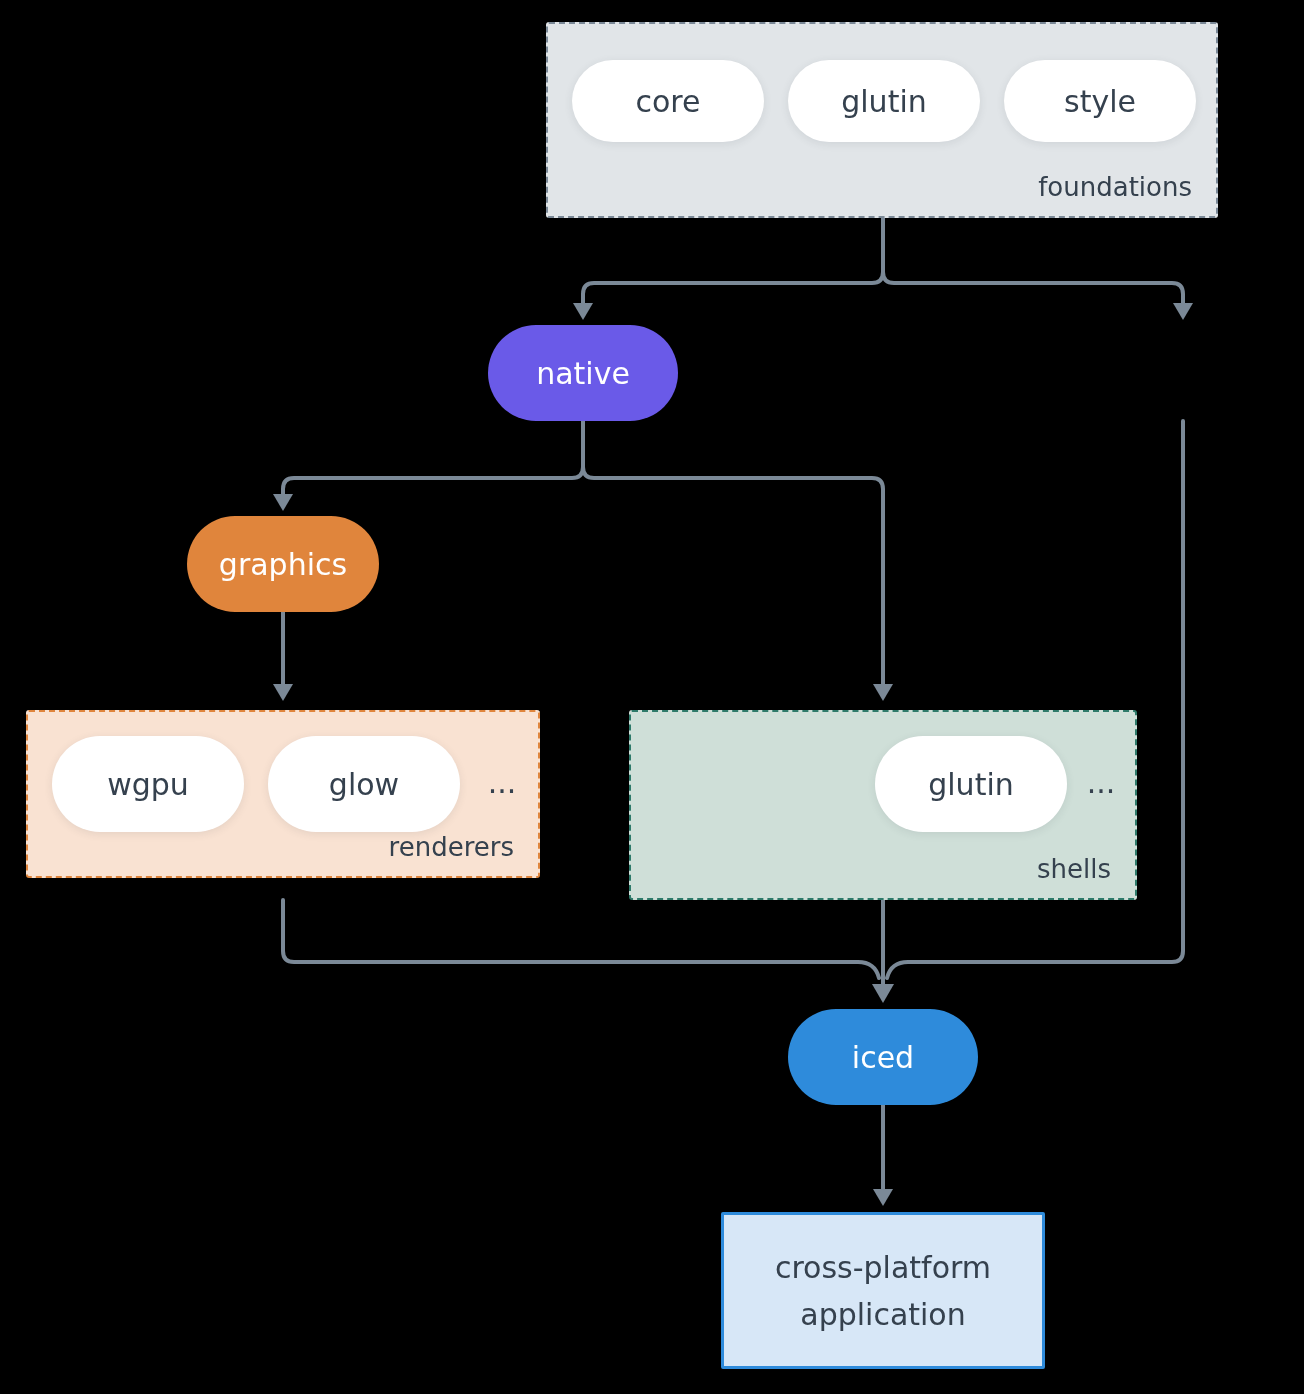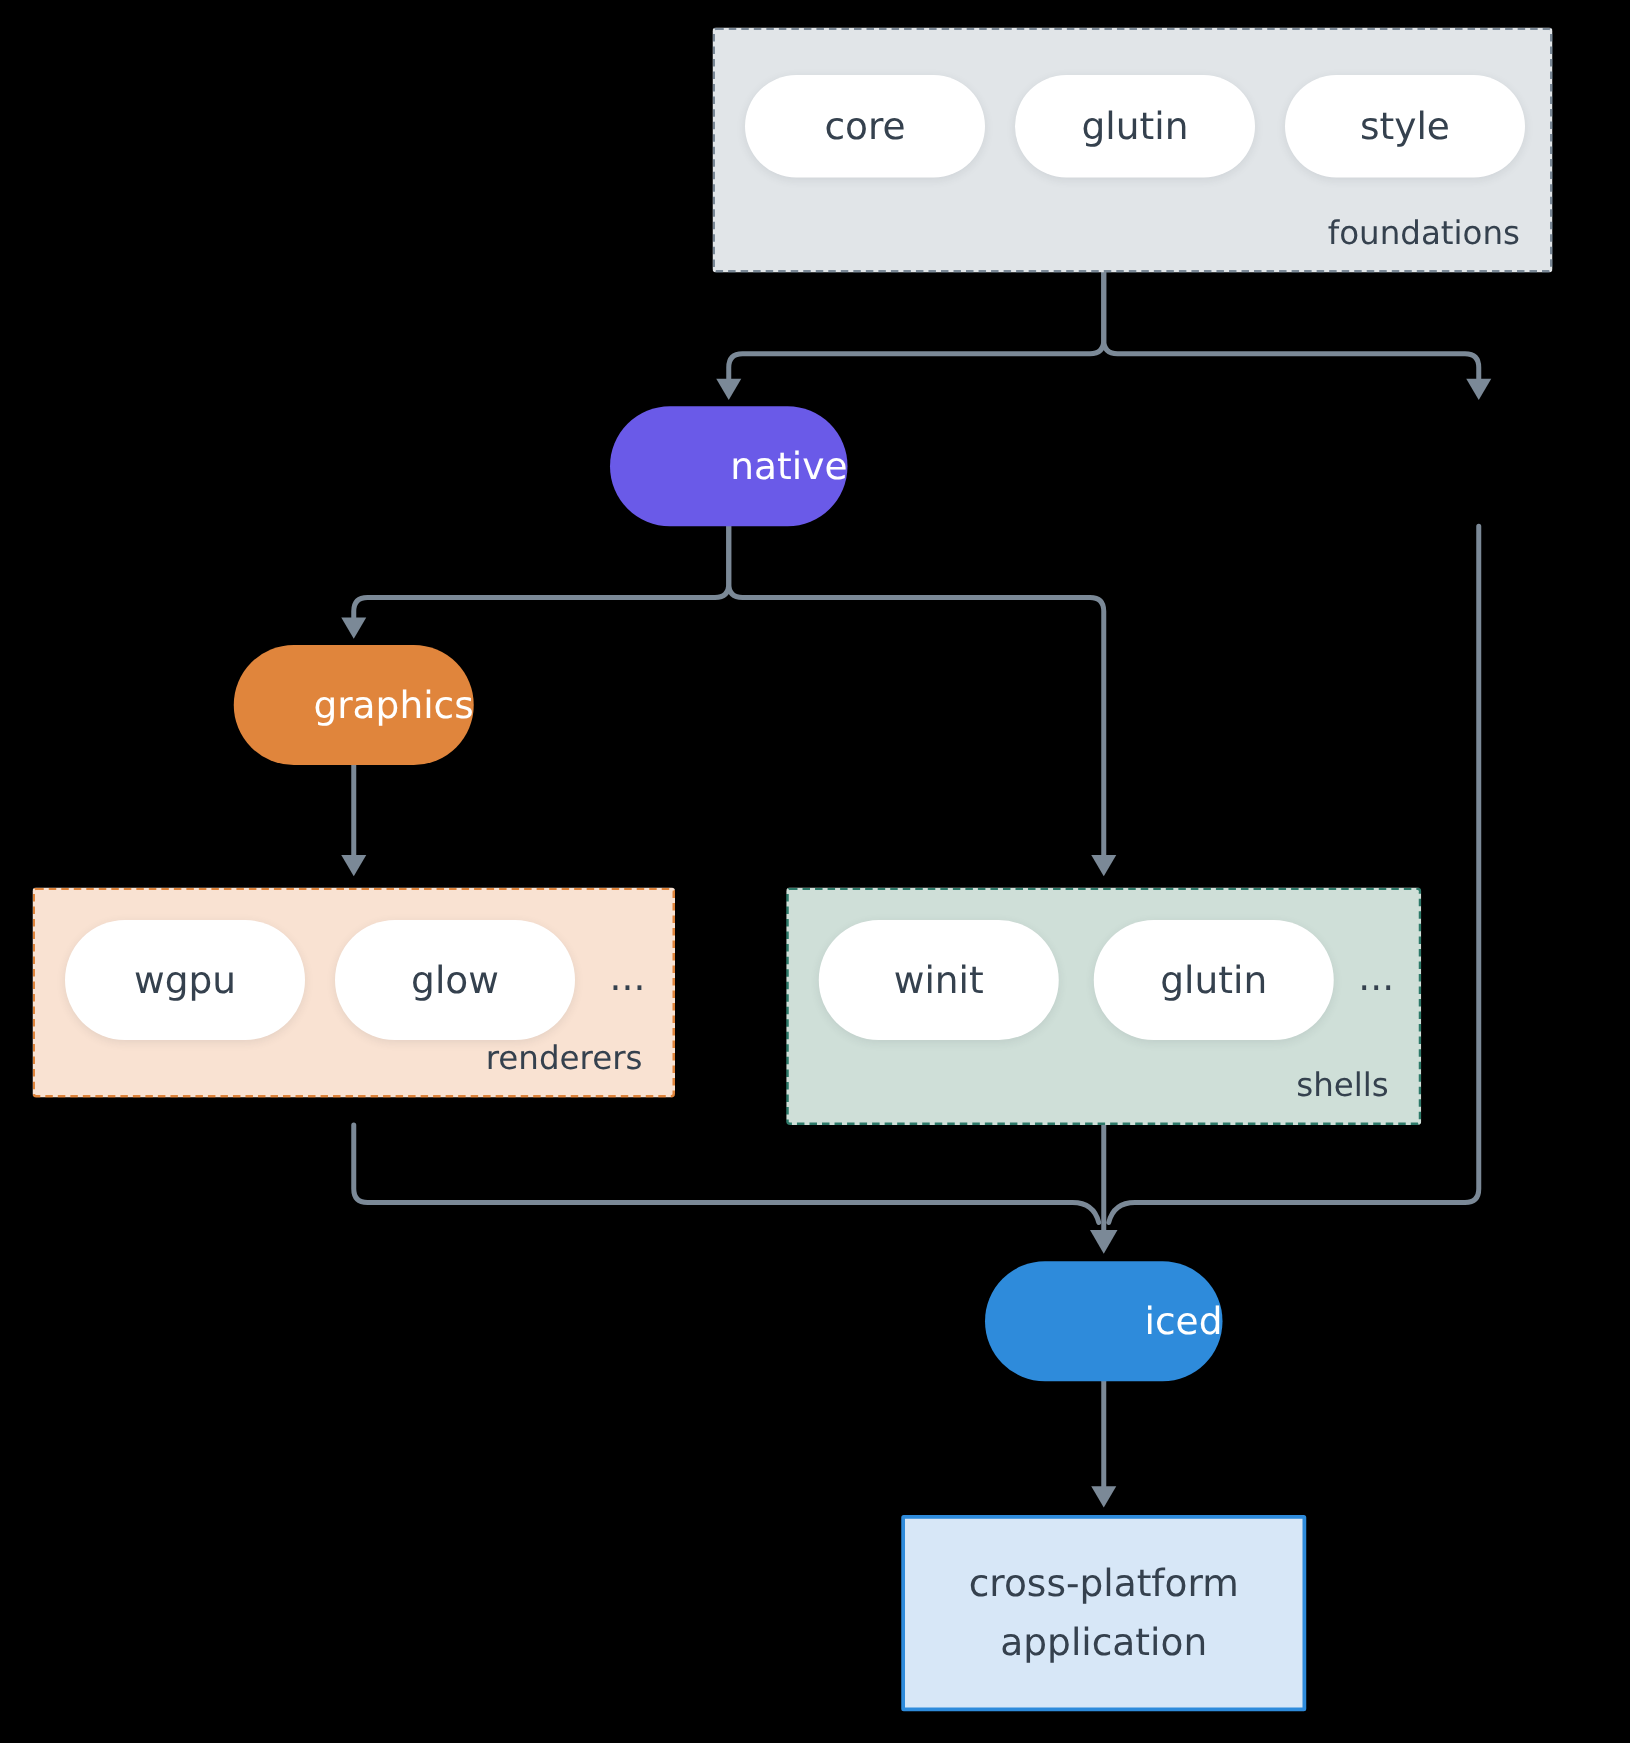--- a/index.html
+++ b/index.html
@@ -47,21 +47,21 @@
     color: #35414e;
     box-shadow: 0 2px 8px rgba(50,60,70,0.10);
   }
   .pill-node {
     position: absolute;
     border-radius: 48px;
     width: 190px;
     height: 96px;
     display: flex;
     align-items: center;
-    justify-content: flex-end;
+    justify-content: center;
     font-size: 30px;
     color: #ffffff;
   }
   .ellipsis {
     position: absolute;
     font-size: 30px;
     color: #35414e;
     width: 60px;
     text-align: center;
   }
@@ -123,21 +123,21 @@
       <polygon points="872,984 894,984 883,1003" fill="#7b8997" stroke="none"></polygon>
     </g>
 
     <g>
       <path d="M883,1105 V1189"></path>
       <polygon points="873,1189 893,1189 883,1206" fill="#7b8997" stroke="none"></polygon>
     </g>
   </svg>
 
   <div class="group-box" style="left:546px; top:22px; width:672px; height:196px;
-              background:#e1e5e8; border:2px dashed #7b8997;margin-left:24px;">
+              background:#e1e5e8; border:2px dashed #7b8997;">
     <div class="pill-white" style="left:24px; top:36px; height:82px; border-radius:41px;">
       <span>core</span>
     </div>
     <div class="pill-white" style="left:240px; top:36px; height:82px; border-radius:41px;">
       <span>glutin</span>
     </div>
     <div class="pill-white" style="left:456px; top:36px; height:82px; border-radius:41px;">
       <span>style</span>
     </div>
     <div class="group-label">foundations</div>
@@ -158,23 +158,20 @@
     </div>
     <div class="pill-white" style="left:240px; top:24px;">
       <span>glow</span>
     </div>
     <span class="ellipsis" style="left:444px; top:53px;">...</span>
     <div class="group-label">renderers</div>
   </div>
 
   <div class="group-box" style="left:629px; top:710px; width:508px; height:190px;
               background:#cfdfd8; border:2px dashed #2e7a6a;">
-    <div class="pill-white" style="left:24px; top:24px;">
-      <span>winit</span>
-    </div>
     <div class="pill-white" style="left:244px; top:24px;">
       <span>glutin</span>
     </div>
     <span class="ellipsis" style="left:440px; top:53px;">...</span>
     <div class="group-label">shells</div>
   </div>
 
   <div class="pill-node" style="left:788px; top:1009px; background:#2e8bdb;">
     <span>iced</span>
   </div>

